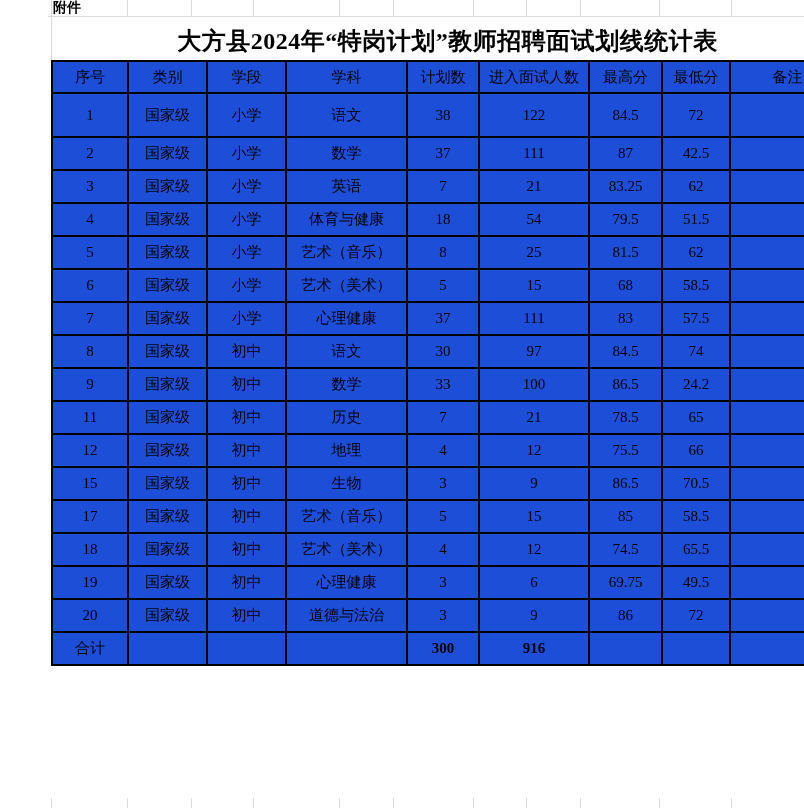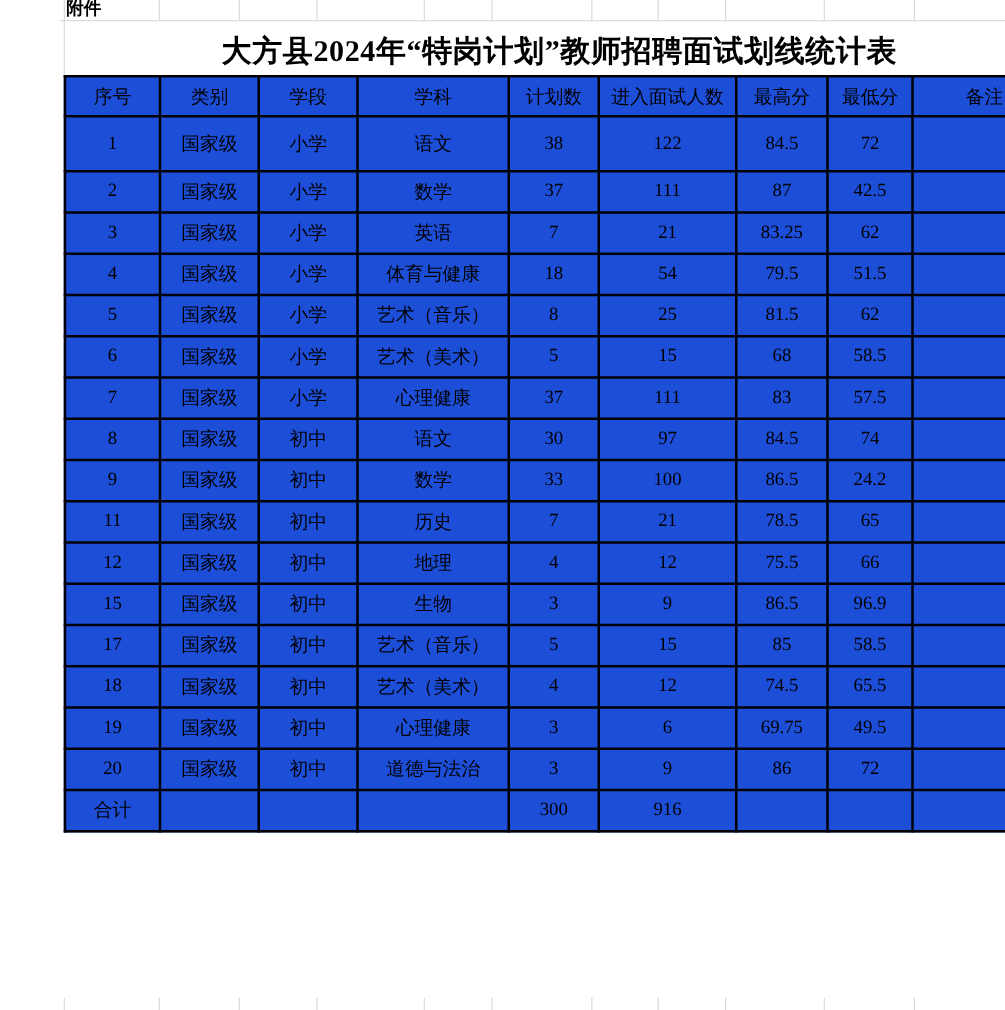--- a/index.html
+++ b/index.html
@@ -58,21 +58,21 @@
     vertical-align: middle;
     font-size: 15px;
     font-weight: normal;
     padding: 0;
     overflow: hidden;
     white-space: nowrap;
   }
   table.stats thead tr { height: 32px; }
   table.stats tbody tr { height: 33px; }
   table.stats tbody tr.first-row { height: 44px; }
-  table.stats tbody tr.total-row td.bold { font-weight: normal; }
+  table.stats tbody tr.total-row td.bold { font-weight: bold; }
 </style>
 </head>
 <body>
 
 <div class="canvas">
   <div id="gridlines">
       <div class="gridline-v" style="left: 3px; top: 0px; height: 16px;"></div>
       <div class="gridline-v" style="left: 3px; top: 798px; height: 10px;"></div>
       <div class="gridline-v" style="left: 79px; top: 0px; height: 16px;"></div>
       <div class="gridline-v" style="left: 79px; top: 798px; height: 10px;"></div>
@@ -249,21 +249,21 @@
           <td></td>
         </tr>
         <tr>
           <td>15</td>
           <td>国家级</td>
           <td>初中</td>
           <td>生物</td>
           <td>3</td>
           <td>9</td>
           <td>86.5</td>
-          <td>96.9</td>
+          <td>70.5</td>
           <td></td>
         </tr>
         <tr>
           <td>17</td>
           <td>国家级</td>
           <td>初中</td>
           <td>艺术（音乐）</td>
           <td>5</td>
           <td>15</td>
           <td>85</td>

